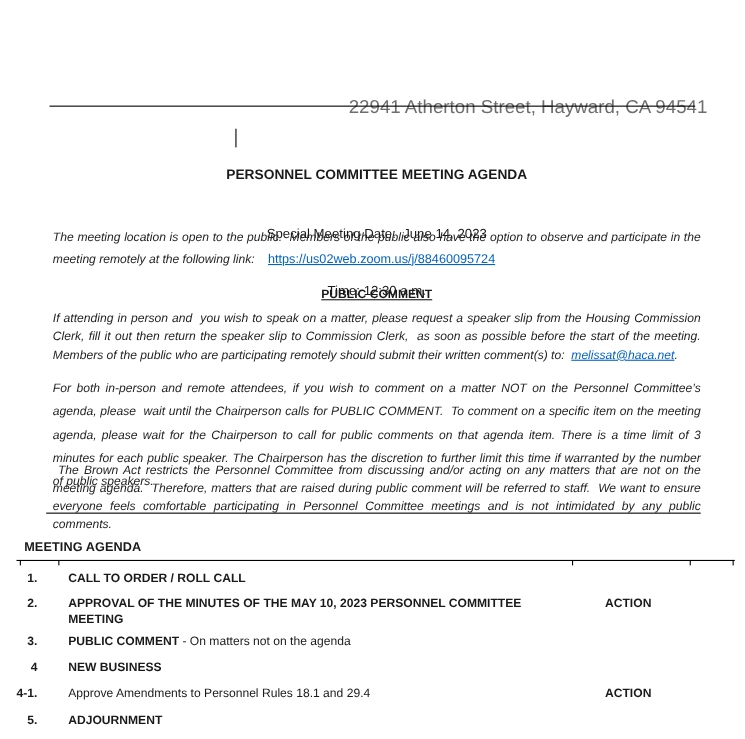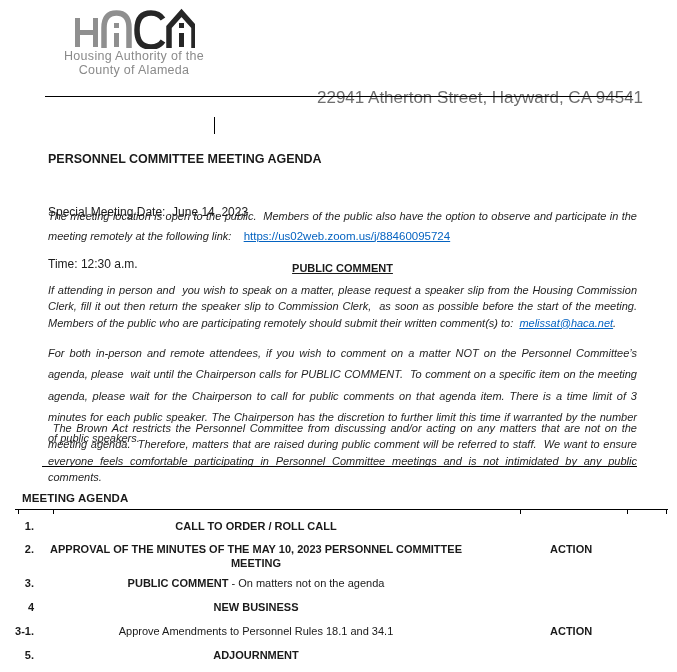--- a/index.html
+++ b/index.html
@@ -19,21 +19,21 @@
   .logo-svg { display: block; margin: 0 auto; }
   .org-name { font-size: 12.5px; line-height: 14px; color: #8a8a8a; letter-spacing: 0.3px; }
   .address-block { position: absolute; left: 312px; top: 53px; font-size: 17px; color: #6e6e6e; line-height: 18px; white-space: pre-wrap; }
   .address-line1 { padding-left: 5px; }
   .addr-bold { font-weight: bold; color: #5f5f5f; }
   .header-rule { position: absolute; top: 96px; left: 45px; width: 587px; height: 0; border-top: 1.6px solid #000; }
 
   
   .title-block {
     position: absolute; top: 116px; left: 48px; width: 589px;
-    font-size: 12px; line-height: 17.5px; white-space: pre-wrap;
+    text-align: center; font-size: 12px; line-height: 17.5px; white-space: pre-wrap;
   }
   .doc-title { font-weight: bold; font-size: 12.5px; }
   .caret { position: absolute; left: 214px; top: 117px; width: 1px; height: 17px; background: #000; }
 
   
   .para {
     position: absolute; left: 48px; width: 589px;
     font-style: italic; font-size: 11px; color: #1f1f1f;
     text-align: justify; white-space: pre-wrap;
   }
@@ -51,58 +51,36 @@
   .mid-rule { position: absolute; top: 466px; left: 42px; width: 595px; border-top: 1.4px solid #000; }
 
   
   .agenda-heading { position: absolute; top: 492px; left: 22px; font-weight: bold; font-size: 11.5px; letter-spacing: 0.1px; }
   .agenda-rule { position: absolute; top: 509px; left: 15px; width: 653px; border-top: 1.8px solid #000; }
   .agenda-rule .tick { position: absolute; top: 0; width: 1px; height: 4px; background: #000; }
 
   .agenda-rows { position: absolute; top: 514px; left: 0; width: 677px; }
   .agenda-row { position: relative; display: flex; font-size: 11px; line-height: 14px; }
   .agenda-num { width: 34px; text-align: right; font-weight: bold; flex: 0 0 34px; }
-  .agenda-text { margin-left: 2px; width: 440px; white-space: pre-wrap; text-align: center; }
+  .agenda-text { margin-left: 28px; width: 440px; white-space: pre-wrap; }
   .agenda-text .b { font-weight: bold; }
   .agenda-action { position: absolute; left: 550px; top: 0; font-weight: bold; }
   .row-1 { margin-top: 5px; }
   .row-2 { margin-top: 9px; }
   .row-3 { margin-top: 6px; }
   .row-4 { margin-top: 10px; }
   .row-5 { margin-top: 10px; }
   .row-6 { margin-top: 10px; }
 </style>
 </head>
 <body>
 
 <div class="page">
 
   <div class="header">
-    <div class="logo-block">
-      <svg class="logo-svg" width="122" height="42" viewBox="0 0 122 42">
-
-        <g fill="#8f8f8f">
-          <rect x="2" y="11" width="5" height="29"></rect>
-          <rect x="20" y="11" width="5" height="29"></rect>
-          <rect x="2" y="23" width="23" height="5"></rect>
-        </g>
-
-        <path d="M 31 41 L 31 21 Q 31 6 43.5 6 Q 56 6 56 21 L 56 41" fill="none" stroke="#8f8f8f" stroke-width="5.5"></path>
-        <rect x="41" y="16" width="5" height="5" fill="#8f8f8f"></rect>
-        <rect x="41" y="26" width="5" height="14" fill="#8f8f8f"></rect>
-
-        <path d="M 90 12 Q 86 6 78 6 Q 64 6 64 23 Q 64 40 78 40 Q 86 40 90 34" fill="none" stroke="#262626" stroke-width="5.5"></path>
-
-        <path d="M 96 41 L 96 20 L 108.5 6 L 121 20 L 121 41" fill="none" stroke="#262626" stroke-width="5.5"></path>
-        <rect x="106" y="16" width="5" height="5" fill="#262626"></rect>
-        <rect x="106" y="26" width="5" height="14" fill="#262626"></rect>
-      </svg>
-      <div class="org-name">Housing Authority of the</div>
-      <div class="org-name">County of Alameda</div>
-    </div>
 
     <div class="address-block">
       <div class="address-line1">22941 Atherton Street, Hayward, CA 94541</div>
     </div>
 
     <div class="header-rule"></div>
   </div>
 
   <div class="caret"></div>
   <div class="title-block">
@@ -149,22 +127,22 @@
       <div class="agenda-num">3.</div>
       <div class="agenda-text"><span class="b">PUBLIC COMMENT</span><span> - On matters not on the agenda</span></div>
     </div>
 
     <div class="agenda-row row-4">
       <div class="agenda-num">4</div>
       <div class="agenda-text"><span class="b">NEW BUSINESS</span><span></span></div>
     </div>
 
     <div class="agenda-row row-5">
-      <div class="agenda-num">3-1.</div>
-      <div class="agenda-text"><span class="b"></span><span>Approve Amendments to Personnel Rules 18.1 and 34.1</span></div>
+      <div class="agenda-num">4-1.</div>
+      <div class="agenda-text"><span class="b"></span><span>Approve Amendments to Personnel Rules 18.1 and 29.4</span></div>
       <div class="agenda-action">ACTION</div>
     </div>
 
     <div class="agenda-row row-6">
       <div class="agenda-num">5.</div>
       <div class="agenda-text"><span class="b">ADJOURNMENT</span><span></span></div>
     </div>
 
   </div>
 </div>

